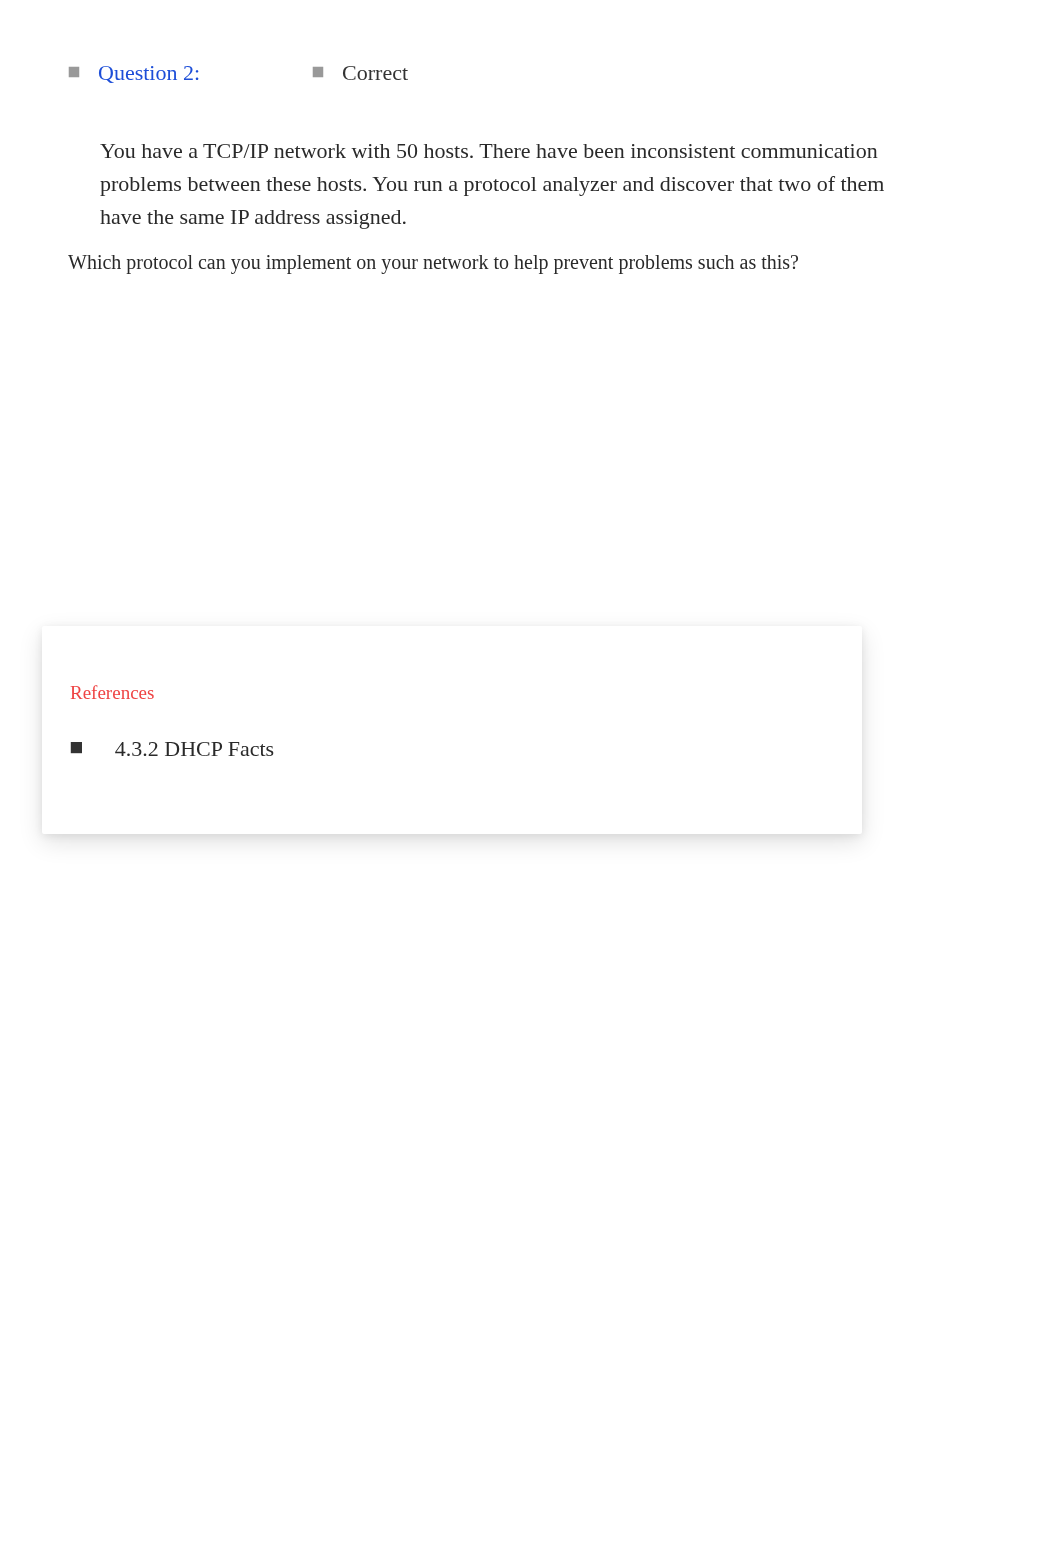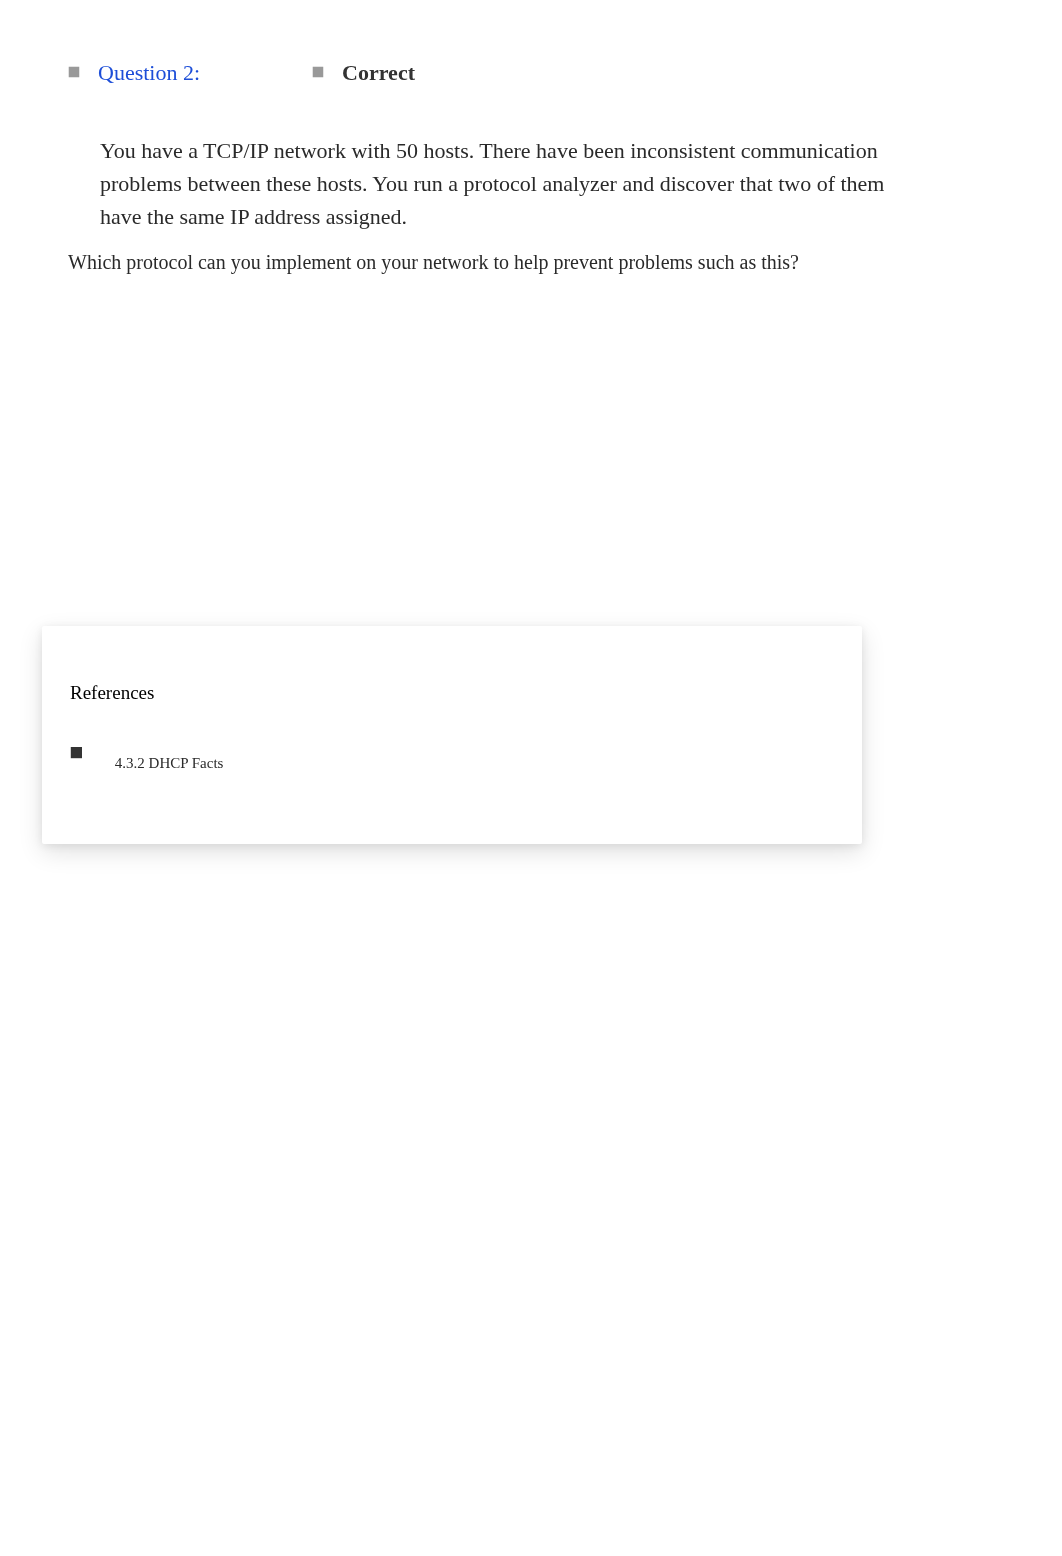--- a/index.html
+++ b/index.html
@@ -41,21 +41,21 @@
     
     .question-label {
       color: #1d4ed8;
       font-size: 22px;
       font-weight: 400;
     }
     
     .correct-label {
       color: #333333;
       font-size: 22px;
-      font-weight: 700;
+      font-weight: 400;
       text-align: center;
     }
     
     .question-body {
       color: #2a2a2a;
       font-size: 22px;
       line-height: 1.5;
       margin-bottom: 14px;
       max-width: 800px;
       margin-left: 32px;
@@ -73,43 +73,42 @@
       top: 626px;
       left: 42px;
       right: 200px;
       background: #ffffff;
       padding: 56px 28px 40px 28px;
       box-shadow: 0 8px 24px rgba(0, 0, 0, 0.12), 0 2px 8px rgba(0, 0, 0, 0.08);
       border-radius: 2px;
     }
     
     .references-title {
-      color: #000000;
+      color: #ef4444;
       font-size: 19px;
       font-weight: 400;
       margin-bottom: 32px;
     }
     
     .reference-item {
       display: flex;
       align-items: center;
       gap: 32px;
       margin-bottom: 32px;
     }
     
     .reference-bullet {
       color: #333;
       font-size: 16px;
       font-family: Arial, sans-serif;
     }
     
     .reference-text {
       color: #2a2a2a;
-      font-size: 15px;
-      margin-top: 19px;
+      font-size: 22px;
     }
     
     .question-file {
       color: #2a2a2a;
       font-size: 22px;
     }
     
     .spacer-correct {
       width: 72px;
     }

